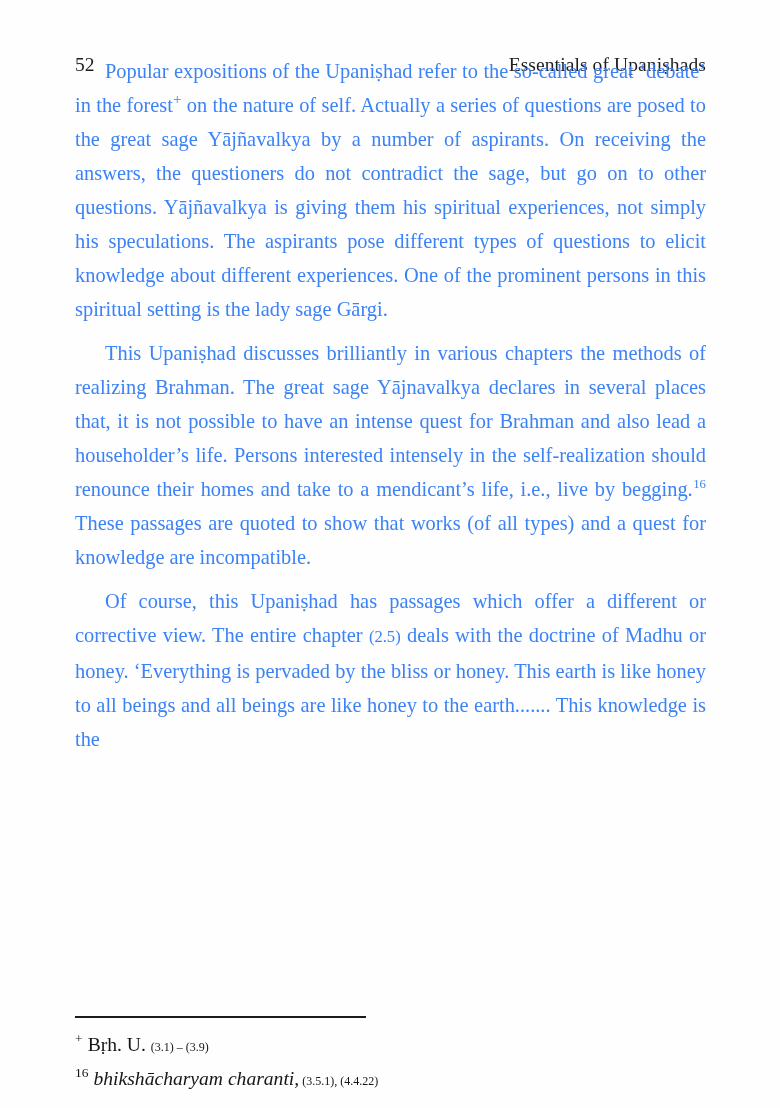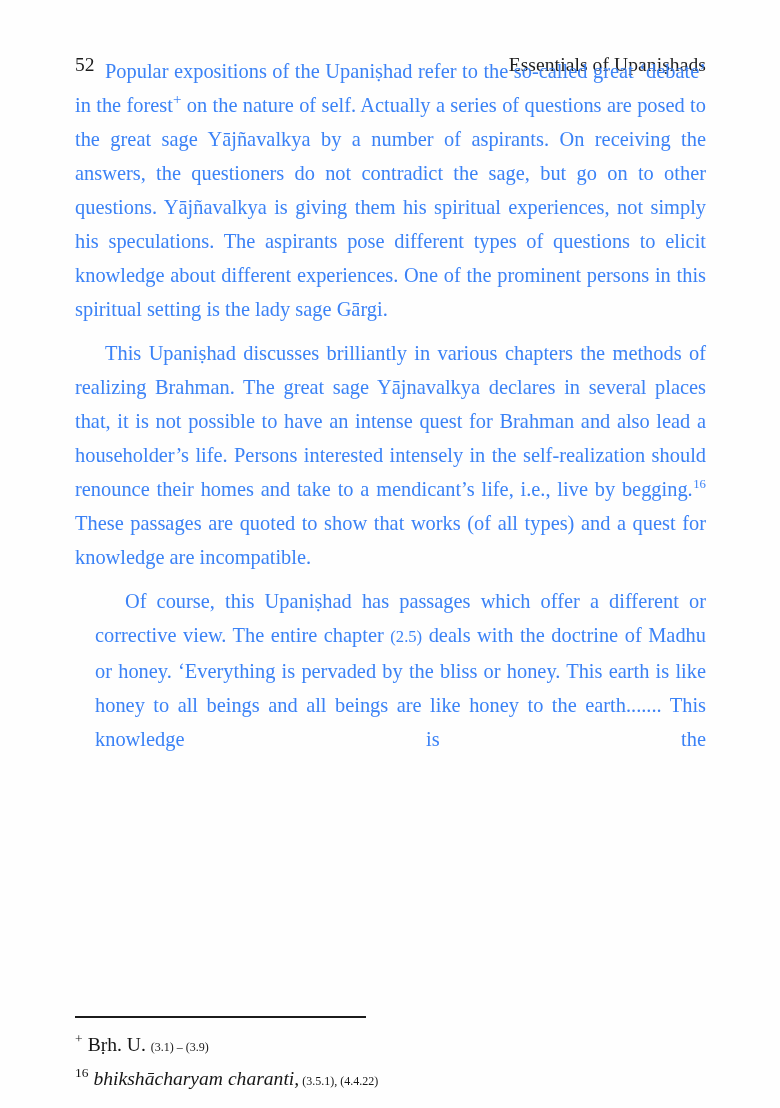--- a/index.html
+++ b/index.html
@@ -62,21 +62,20 @@
   }
   p.para + p.para {
     margin-top: 10px;
   }
   
   p.para.full-justify {
     text-align-last: left;
   }
   p.para.stretch-last {
     text-align-last: justify;
-    margin-left: 20px;
   }
 
   .it { font-style: italic; }
 
   
   .ref {
     font-size: 16.6px;
   }
 
   sup.fn-mark {

